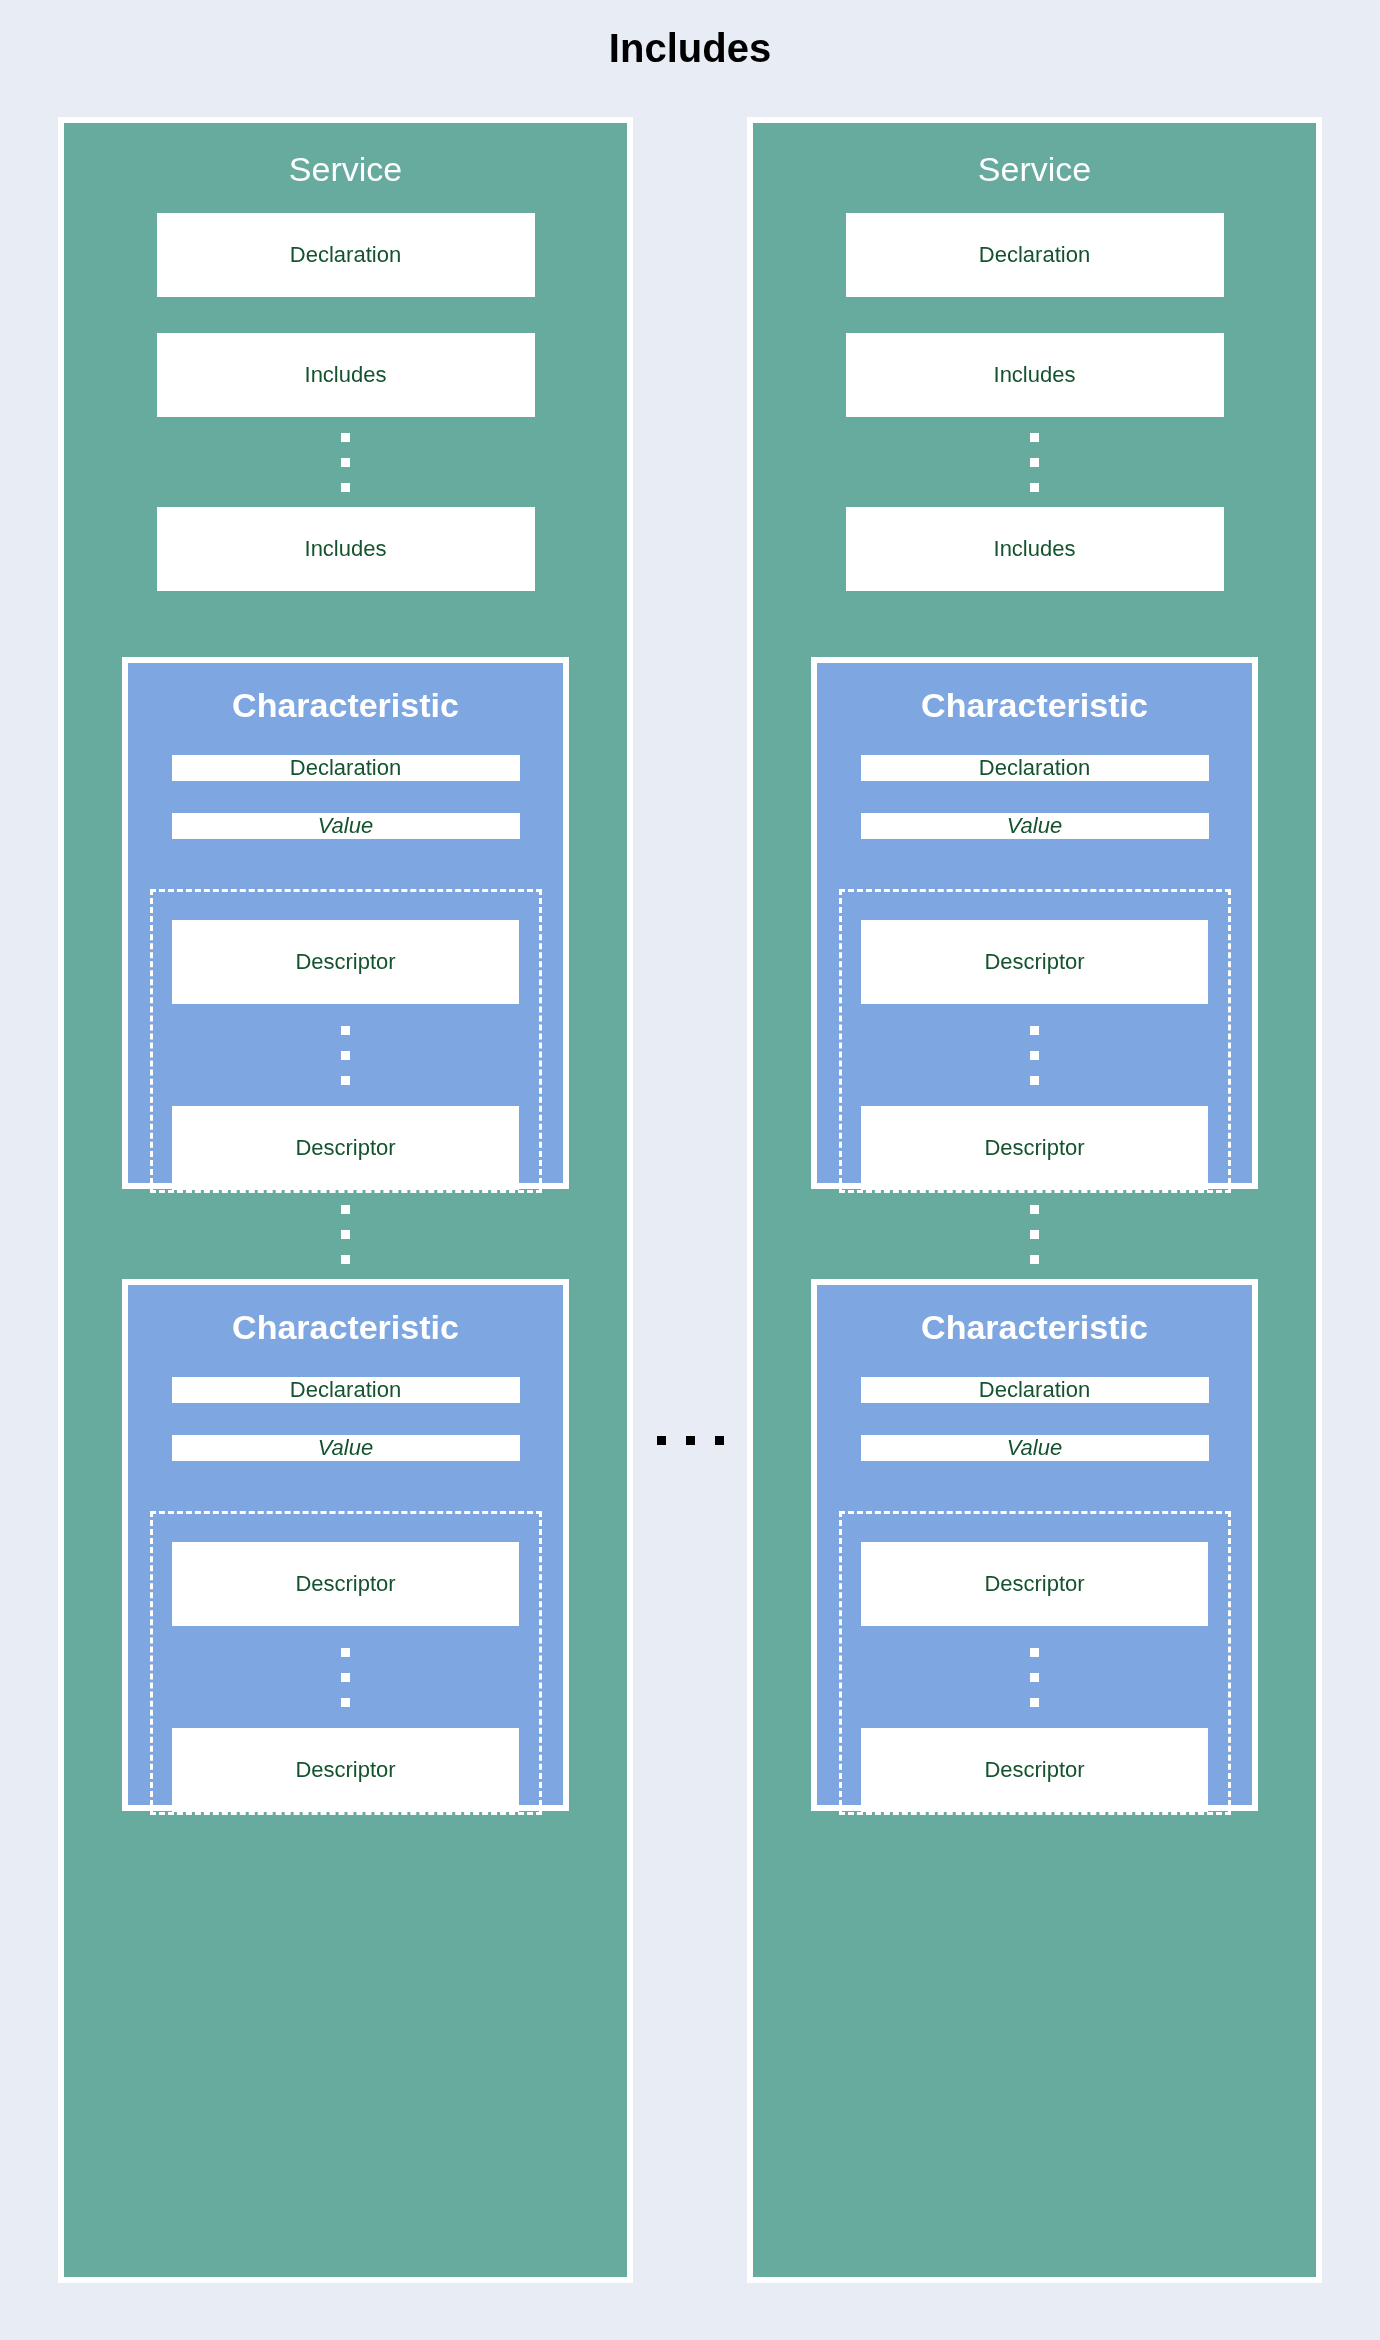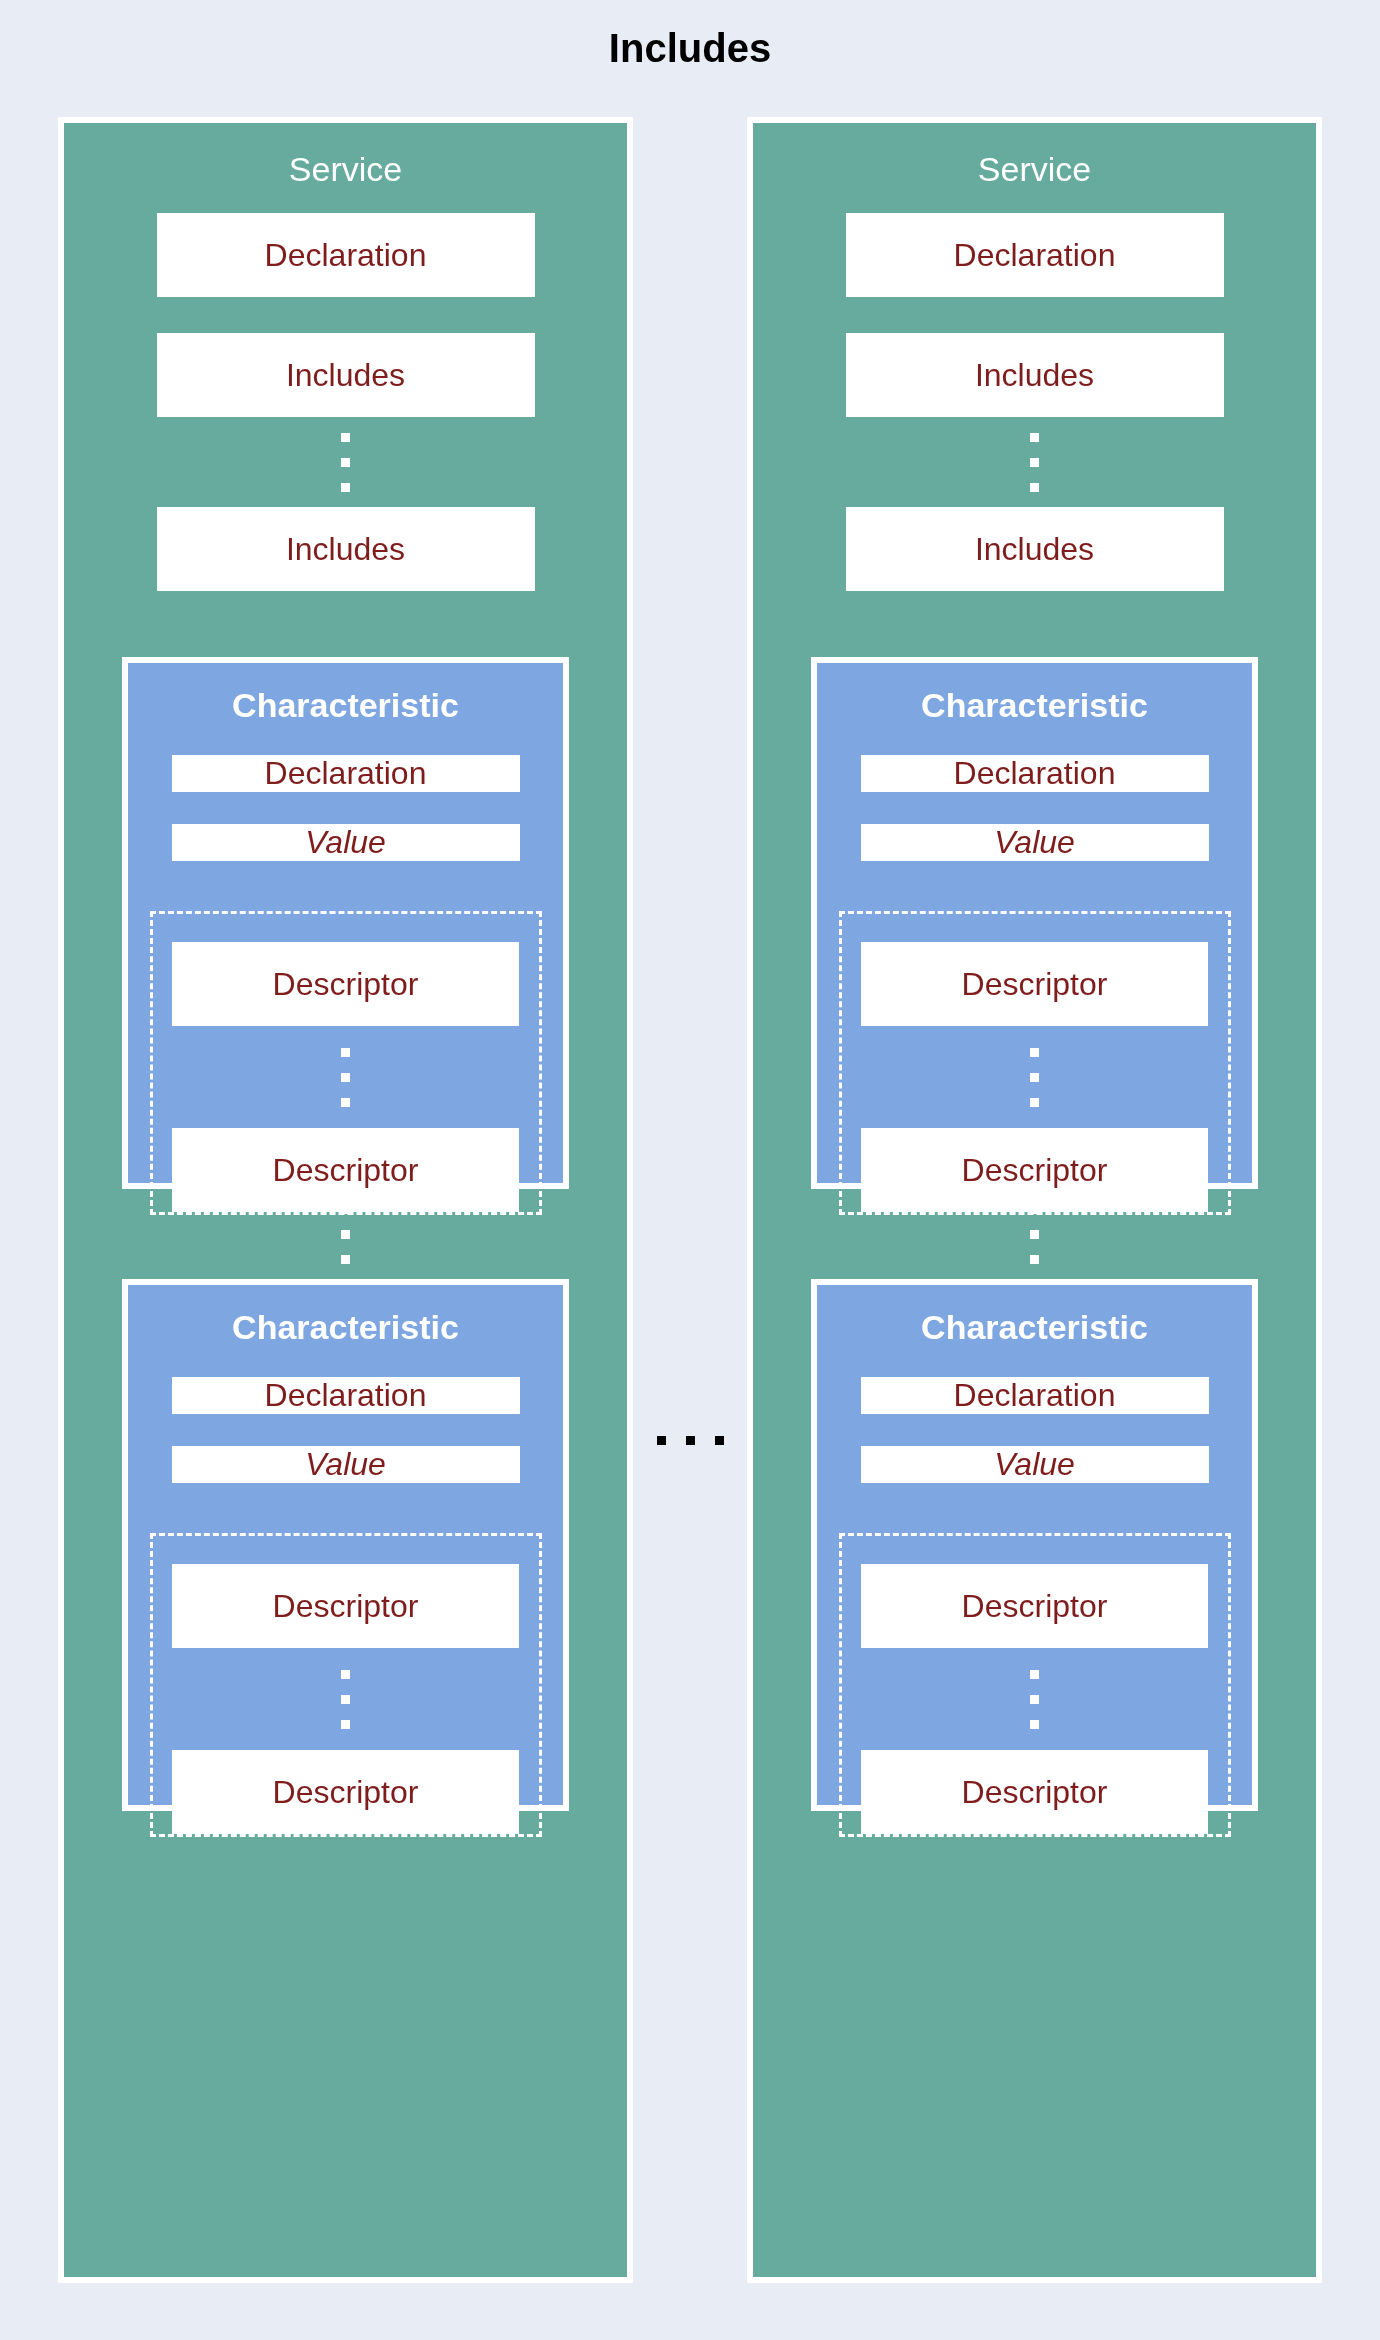--- a/index.html
+++ b/index.html
@@ -24,21 +24,21 @@
   }
   .service.left  { left:58px; }
   .service.right { left:747px; }
   .service-title {
     margin-top:26px; height:40px; line-height:40px;
     font-size:34px; font-weight:normal; color:#FFFFFF;
   }
   .white-box {
     background:#FFFFFF;
     display:flex; align-items:center; justify-content:center;
-    font-size:32px; color:#7f1d1d;
+    font-size:22px; color:#14532d;
   }
   .service > .white-box { width:378px; height:84px; }
   .service > .box-declaration { margin-top:24px; }
   .service > .box-includes-first { margin-top:36px; }
   .vdots {
     display:flex; flex-direction:column; align-items:center; justify-content:center;
     gap:16px;
   }
   .vdots .dot {
     width:9px; height:9px; background:#FFFFFF;

